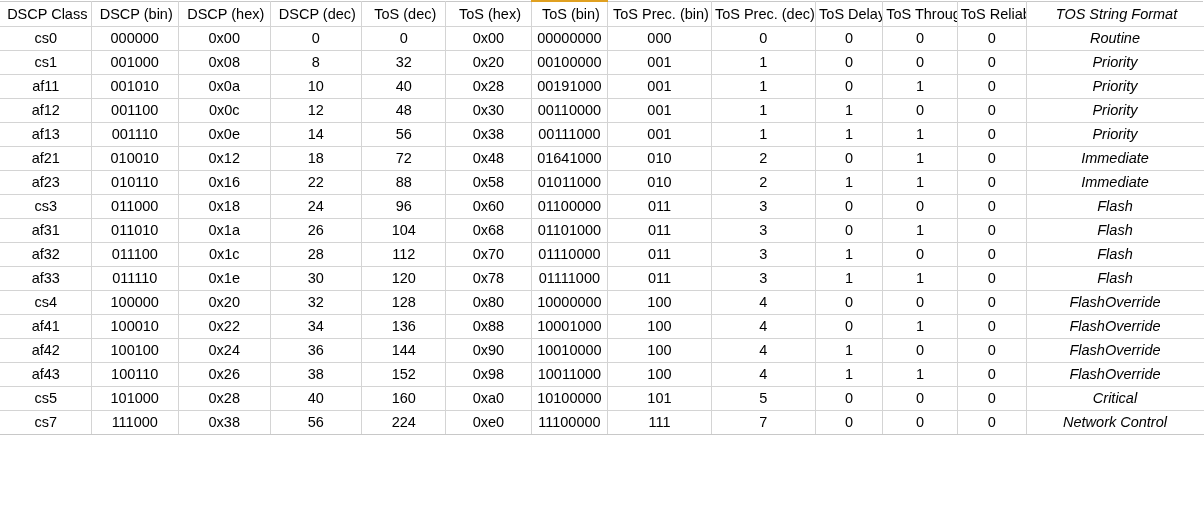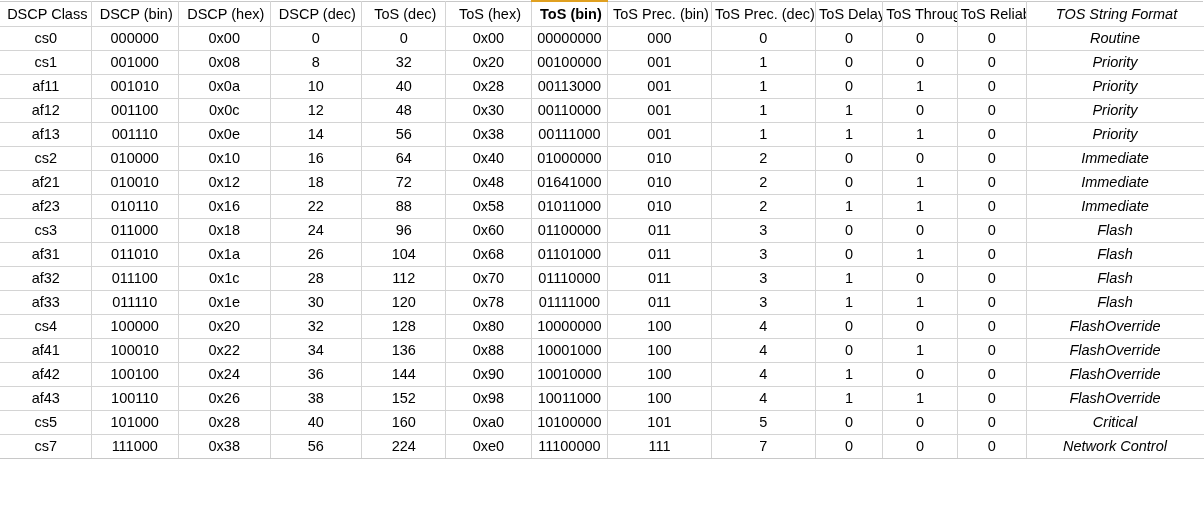--- a/index.html
+++ b/index.html
@@ -53,21 +53,20 @@
   #dscp-table thead th {
     height: 25px;
     line-height: 24px;
     border-top: 1px solid #c8c8c8;
     text-align: center;
     padding-left: 3px;
     padding-right: 0;
   }
   #dscp-table thead th.selected-col {
     border-top: 2px solid #e0a020;
-    font-weight: bold;
   }
   #dscp-table tbody tr:last-child td {
     border-bottom: 1px solid #c8c8c8;
   }
   #dscp-table td:first-child,
   #dscp-table th:first-child {
     border-left: 1px solid #ffffff;
   }
   #dscp-table td:last-child,
   #dscp-table th:last-child {
@@ -142,21 +141,21 @@
         <td>0</td>
         <td>Priority</td>
       </tr>
       <tr>
         <td>af11</td>
         <td>001010</td>
         <td>0x0a</td>
         <td>10</td>
         <td>40</td>
         <td>0x28</td>
-        <td>00113000</td>
+        <td>00191000</td>
         <td>001</td>
         <td>1</td>
         <td>0</td>
         <td>1</td>
         <td>0</td>
         <td>Priority</td>
       </tr>
       <tr>
         <td>af12</td>
         <td>001100</td>
@@ -179,35 +178,20 @@
         <td>14</td>
         <td>56</td>
         <td>0x38</td>
         <td>00111000</td>
         <td>001</td>
         <td>1</td>
         <td>1</td>
         <td>1</td>
         <td>0</td>
         <td>Priority</td>
-      </tr>
-      <tr>
-        <td>cs2</td>
-        <td>010000</td>
-        <td>0x10</td>
-        <td>16</td>
-        <td>64</td>
-        <td>0x40</td>
-        <td>01000000</td>
-        <td>010</td>
-        <td>2</td>
-        <td>0</td>
-        <td>0</td>
-        <td>0</td>
-        <td>Immediate</td>
       </tr>
       <tr>
         <td>af21</td>
         <td>010010</td>
         <td>0x12</td>
         <td>18</td>
         <td>72</td>
         <td>0x48</td>
         <td>01641000</td>
         <td>010</td>

